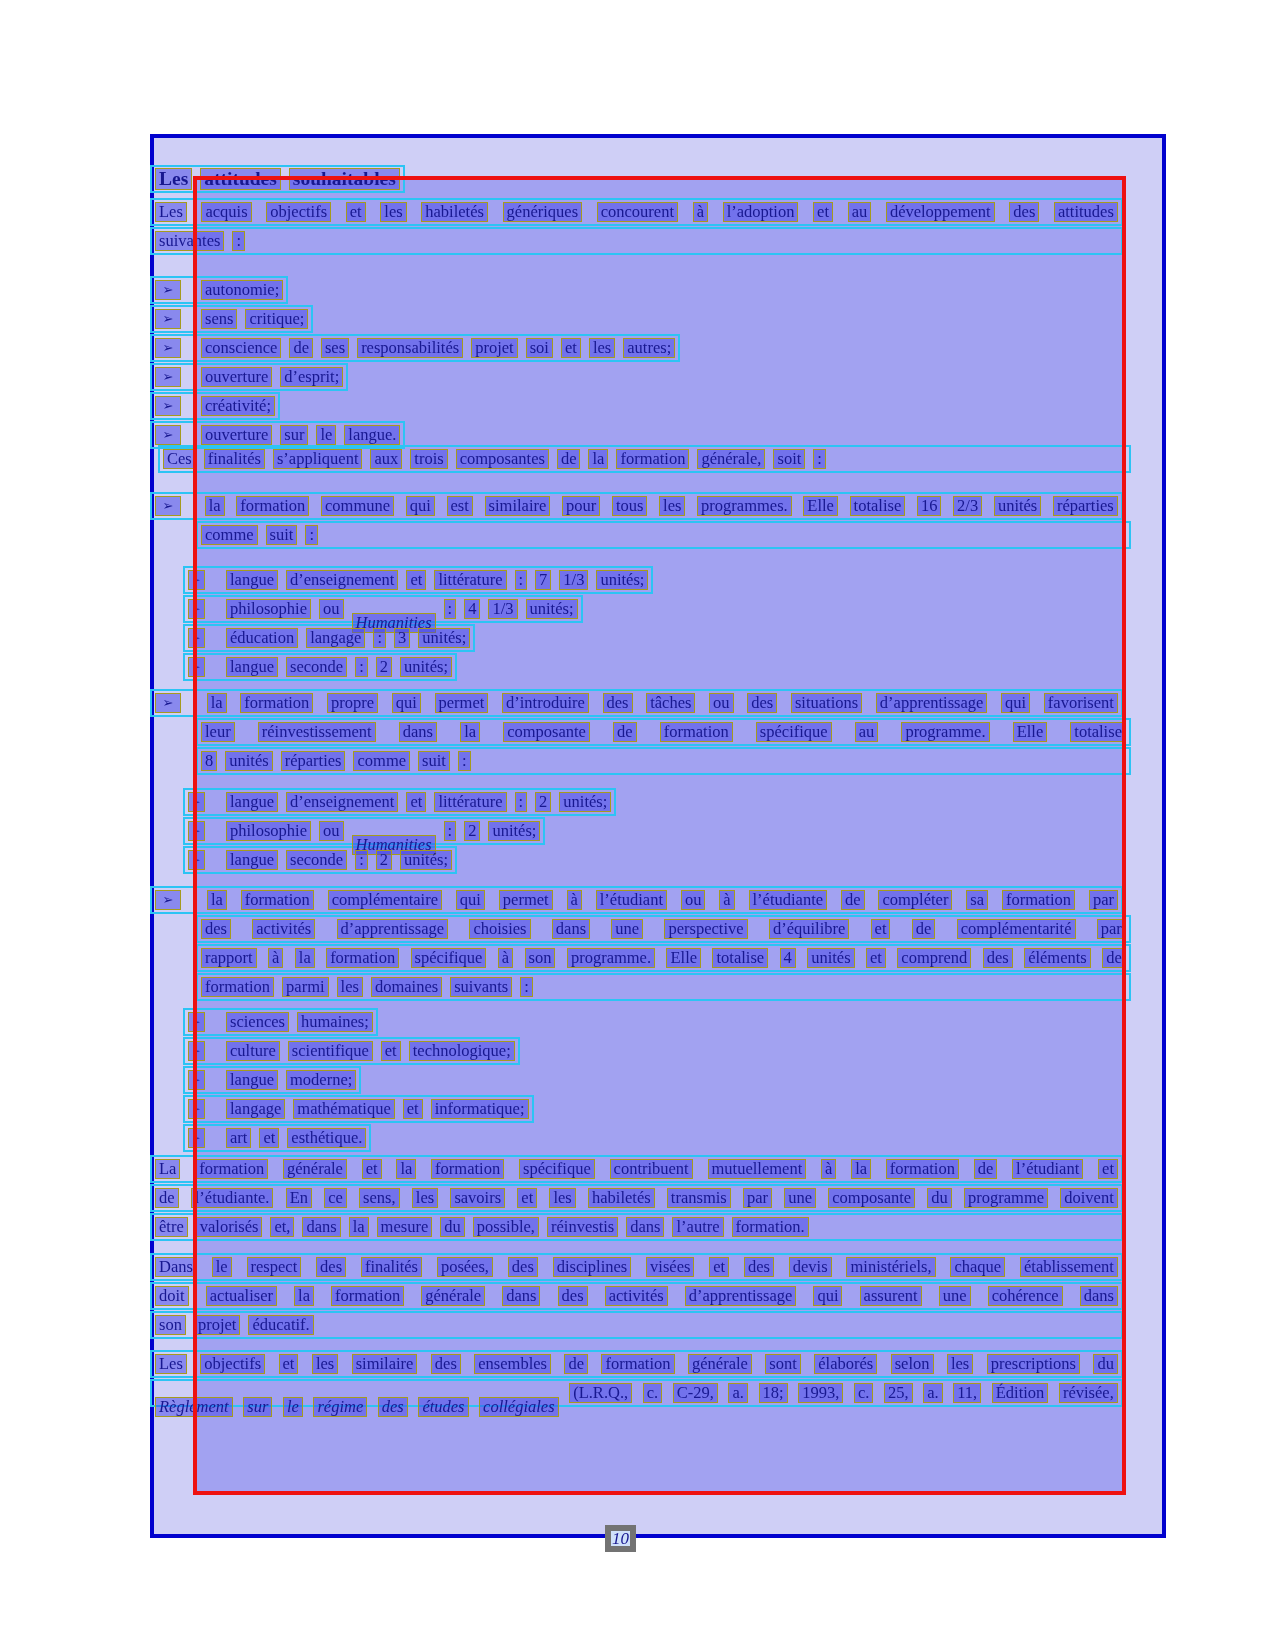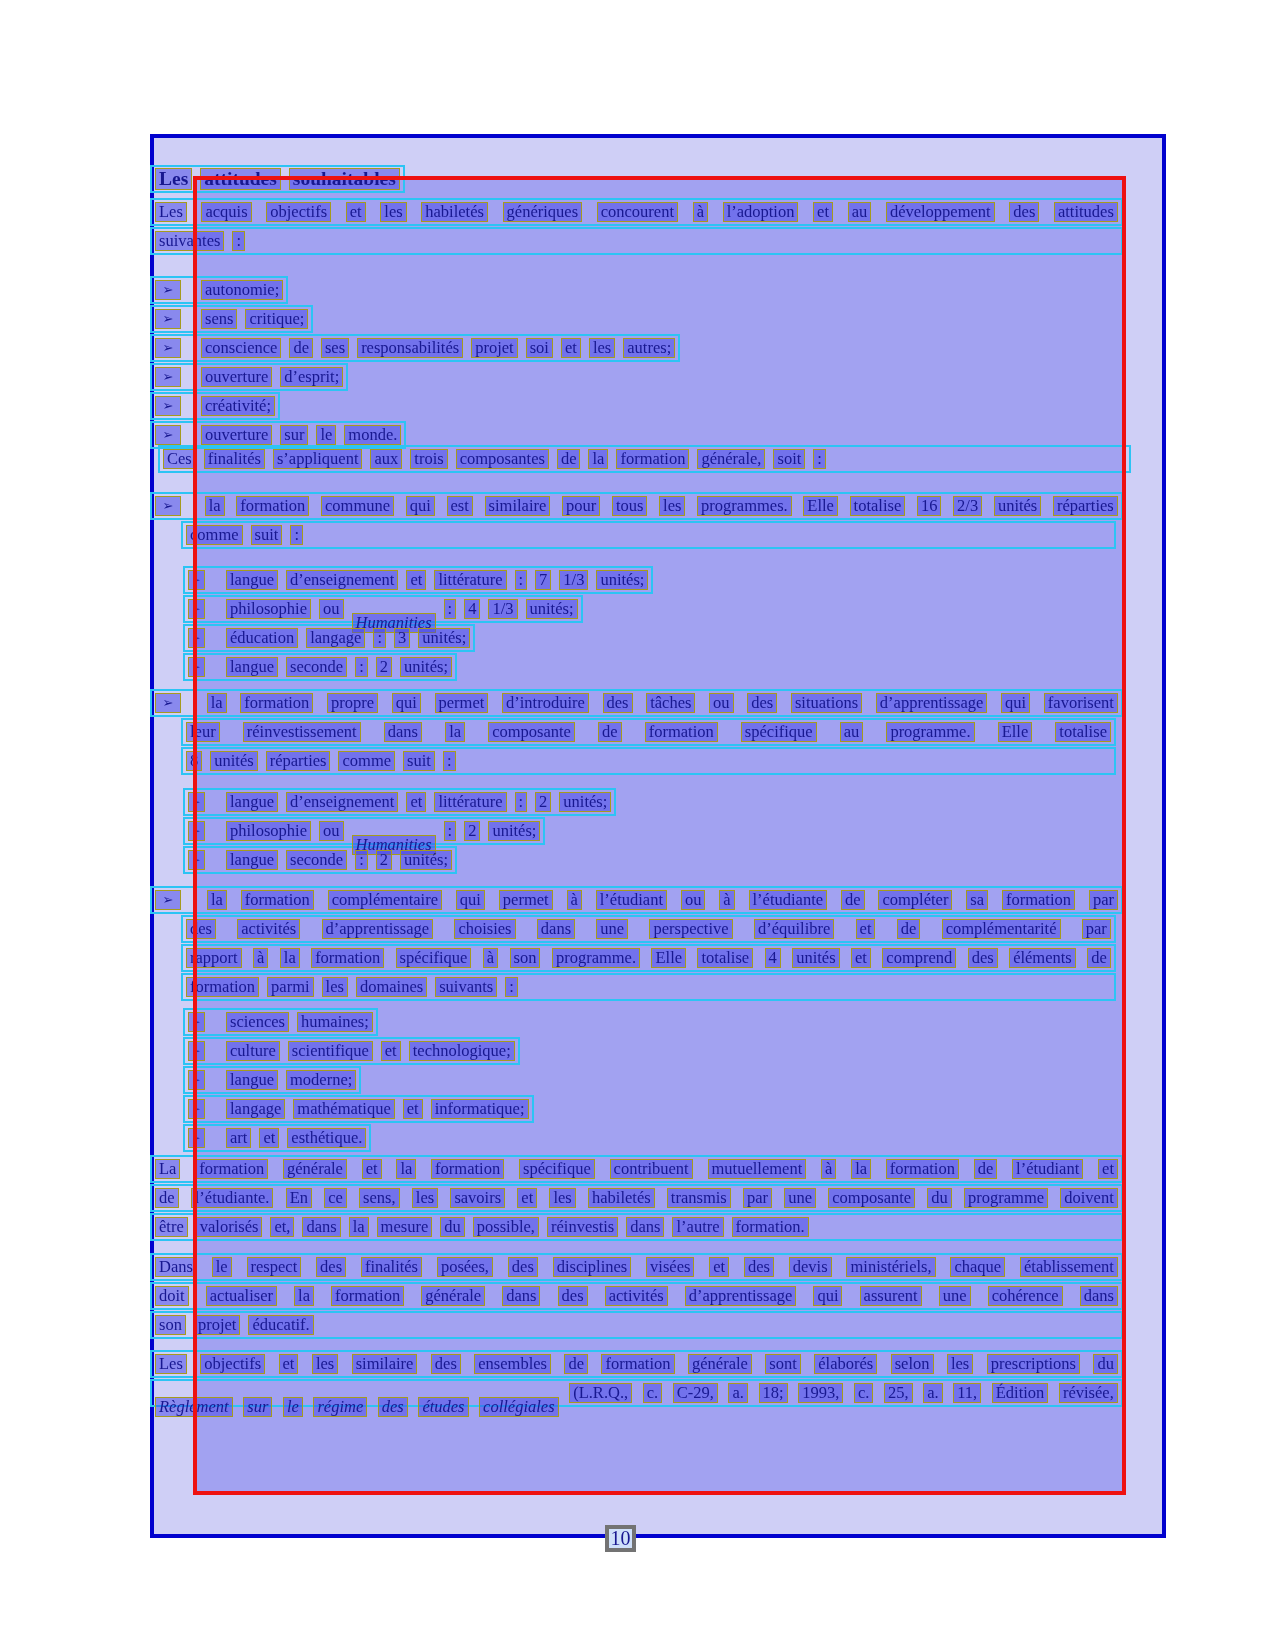--- a/index.html
+++ b/index.html
@@ -17,33 +17,33 @@
   .block{position:absolute;z-index:10;}
   .heading{left:150px;}
   .para,.ulp{left:150px;width:973px;}
   .ul1{left:150px;}
   .ul2{left:183px;}
   .line{display:flex;align-items:center;gap:8px;height:24px;margin-bottom:1px;box-sizing:border-box;
         border:2px solid #2cc4f4;padding:12px 3px;width:100%;}
   .heading .line,.ul1 .line,.ul2 .line{width:fit-content;}
   .heading .line{height:27px;}
   .just{justify-content:space-between;gap:0;}
-  .cont{margin-left:31px;width:935px;}
+  .cont{margin-left:46px;width:935px;}
   .w{display:inline-flex;align-items:center;box-sizing:border-box;height:20px;
      border:1px solid #a59b1d;background:rgba(60,60,230,0.47);padding:0 3px;
      font-size:16.5px;color:#181890;white-space:nowrap;}
   .hd{font-weight:bold;font-size:19.5px;height:22px;}
   .it{font-style:italic;margin-top:27px;}
   .mk{justify-content:center;color:#181890;}
   .mk1{font-size:13px;width:26px;margin-right:12px;}
   .mk2{font-size:9px;width:17px;margin-right:13px;}
   
   .badge{position:absolute;left:605px;top:1525px;width:31px;height:27px;box-sizing:border-box;
-         border:4px solid #737373;background:#cfe0fa;display:flex;align-items:center;justify-content:center;
-         font-size:20px;color:#181890;z-index:60;}
+         border:6px solid #737373;background:#cfe0fa;display:flex;align-items:center;justify-content:center;
+         font-size:17px;color:#181890;z-index:60;font-style:italic;}
 </style>
 </head>
 <body>
 
 <div class="canvas">
   <div class="page"></div>
   <div class="region-fill"></div>
   <div id="blocks">
       <div class="block heading" style="top: 165px;">
         <div class="line">
@@ -104,21 +104,21 @@
         </div>
         <div class="line">
           <span class="w mk mk1">➢</span>
           <span class="w">créativité;</span>
         </div>
         <div class="line">
           <span class="w mk mk1">➢</span>
           <span class="w">ouverture</span>
           <span class="w">sur</span>
           <span class="w">le</span>
-          <span class="w">monde.</span>
+          <span class="w">langue.</span>
         </div>
       </div>
       <div class="block para" style="top: 445px; margin-left: 8px;">
         <div class="line">
           <span class="w">Ces</span>
           <span class="w">finalités</span>
           <span class="w">s’appliquent</span>
           <span class="w">aux</span>
           <span class="w">trois</span>
           <span class="w">composantes</span>

